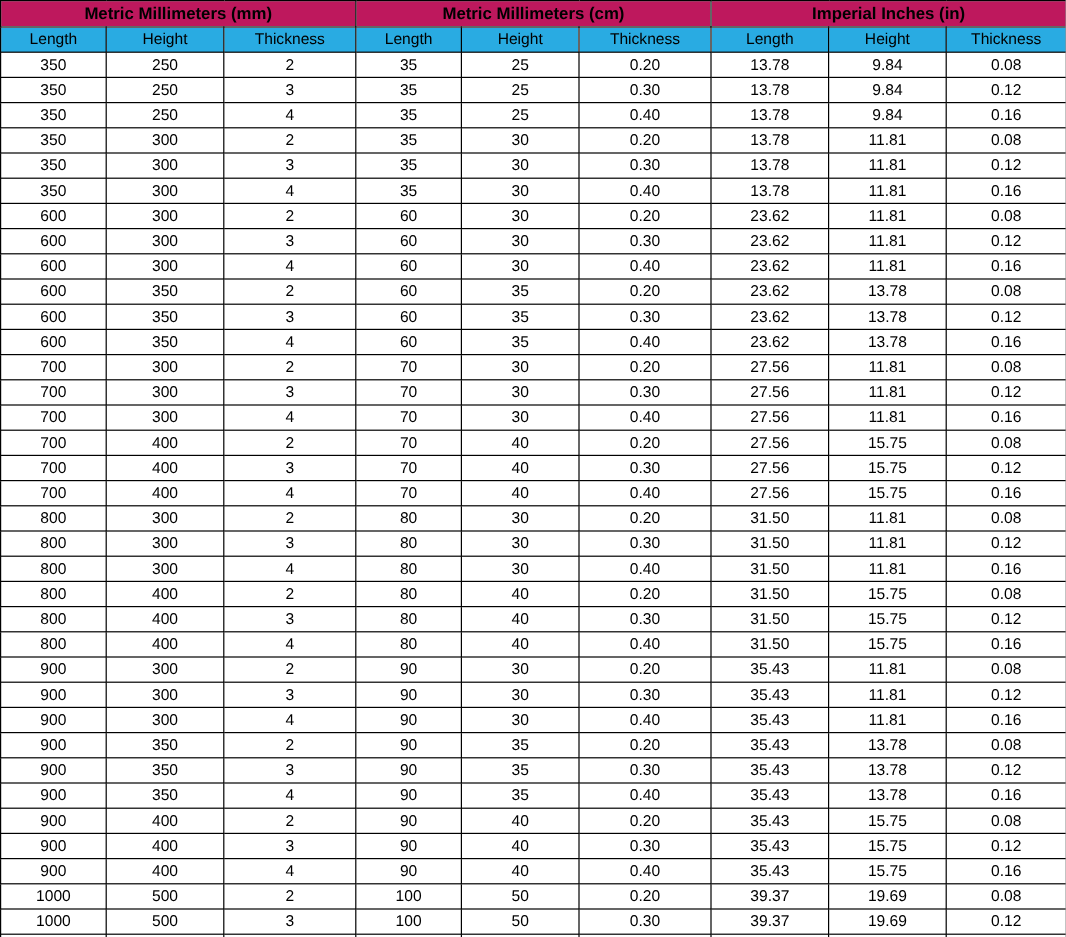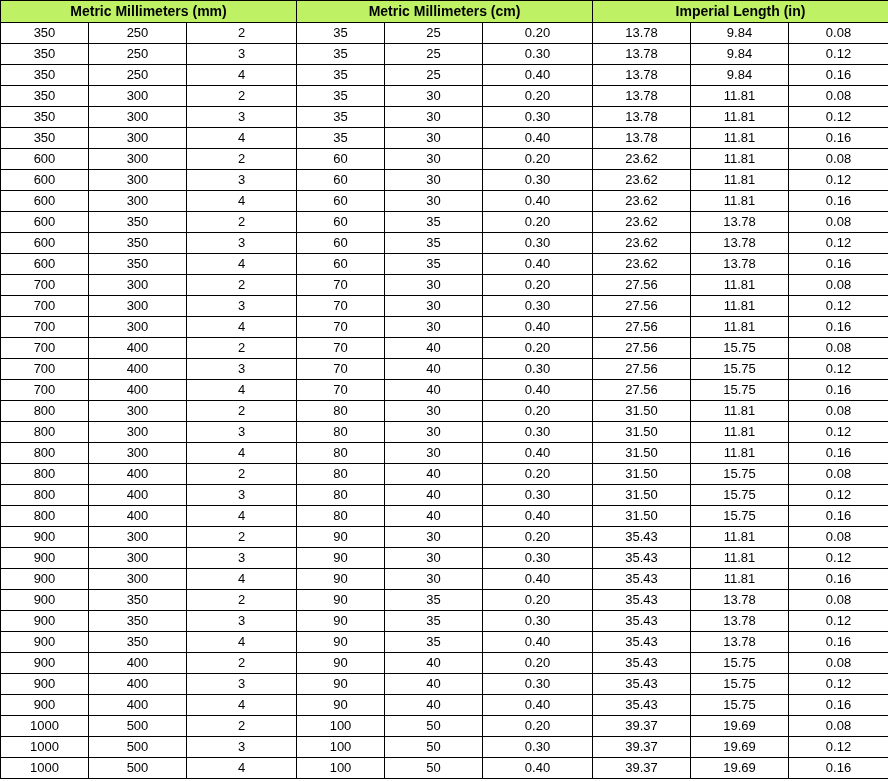--- a/index.html
+++ b/index.html
@@ -24,21 +24,21 @@
   table.spec-table td {
     border: 1px solid #000000;
     text-align: center;
     padding: 0;
     height: 20px;
     line-height: 20px;
     white-space: nowrap;
     overflow: hidden;
   }
   thead tr.group-row th {
-    background: #bef264;
+    background: #be185d;
     font-weight: bold;
     font-size: 14px;
     height: 21px;
     line-height: 21px;
   }
   thead tr.col-row th {
     background: #29ABE2;
     font-weight: normal;
     font-size: 13px;
     height: 20px;
@@ -70,21 +70,32 @@
       <col class="c4">
       <col class="c5">
     <col class="c6">
       <col class="c7">
       <col class="c8">
   </colgroup>
   <thead>
     <tr class="group-row">
         <th colspan="3">Metric Millimeters (mm)</th>
         <th colspan="3">Metric Millimeters (cm)</th>
-        <th colspan="3">Imperial Length (in)</th>
+        <th colspan="3">Imperial Inches (in)</th>
+      </tr>
+    <tr class="col-row">
+        <th>Length</th>
+        <th>Height</th>
+        <th>Thickness</th>
+        <th>Length</th>
+        <th>Height</th>
+        <th>Thickness</th>
+        <th>Length</th>
+        <th>Height</th>
+        <th>Thickness</th>
       </tr>
   </thead>
   <tbody>
       <tr>
         <td>350</td>
         <td>250</td>
         <td>2</td>
         <td>35</td>
         <td>25</td>
         <td>0.20</td>

